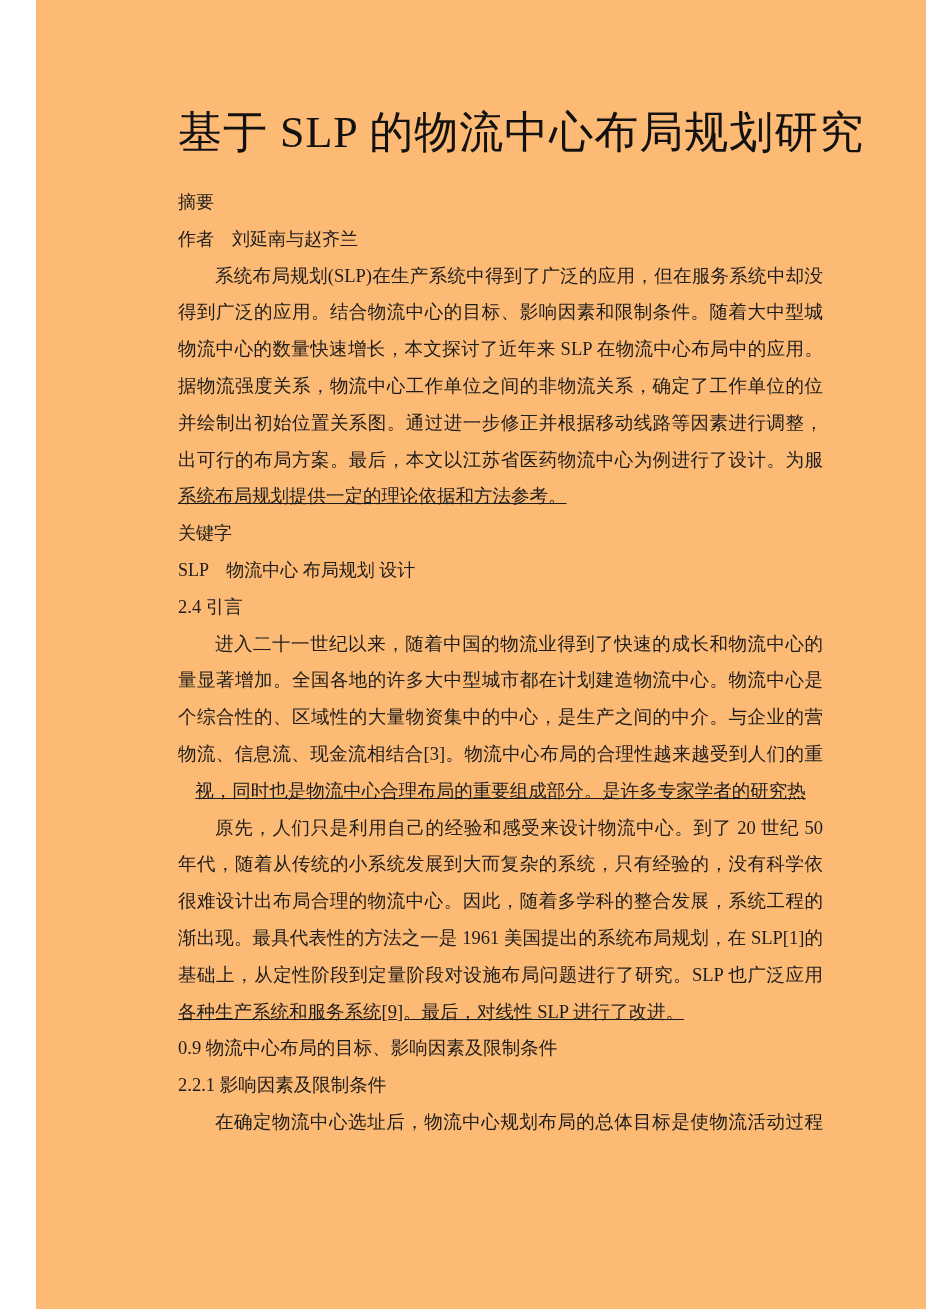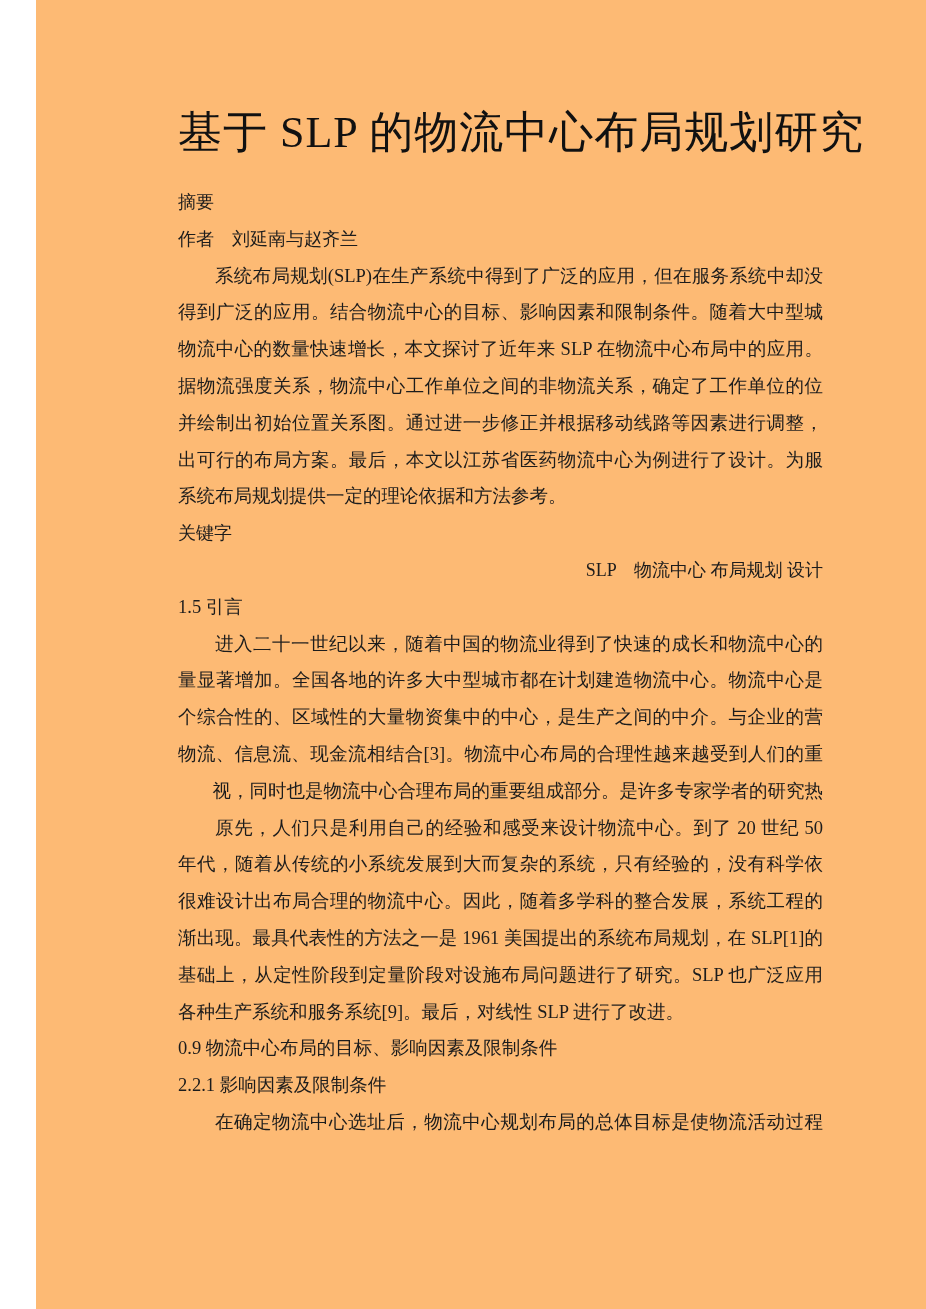--- a/index.html
+++ b/index.html
@@ -30,49 +30,49 @@
   .doc-body { width: 645px; }
   .block, .para-line {
     font-size: 18.5px;
     line-height: 36.8px;
     height: 36.8px;
     overflow: hidden;
     margin: 0;
   }
   .block.meta, .block.label { font-size: 18px; }
   .block.heading { font-size: 18.5px; }
-  .block.keywords { font-size: 18px; text-align: right; }
+  .block.keywords { font-size: 18px; }
   .paragraph { margin: 0; }
   .para-line {
     text-align: justify;
     text-align-last: justify;
   }
   .para-line.first { text-indent: 2em; }
-  .para-line.no-just { text-align: right; text-align-last: left; }
+  .para-line.no-just { text-align: center; text-align-last: left; text-decoration: underline; }
 </style>
 </head>
 <body>
 
 <div class="page" style="background: #fdba74; color: rgb(28, 28, 28); margin-left: 36px;">
   <h1 class="doc-title">基于 SLP 的物流中心布局规划研究</h1>
   <div class="doc-body">
       <div class="block label">摘要</div>
       <div class="block meta">作者　刘延南与赵齐兰</div>
       <div class="paragraph">
         <div class="para-line first">系统布局规划(SLP)在生产系统中得到了广泛的应用，但在服务系统中却没有</div>
         <div class="para-line">得到广泛的应用。结合物流中心的目标、影响因素和限制条件。随着大中型城市</div>
         <div class="para-line">物流中心的数量快速增长，本文探讨了近年来 SLP 在物流中心布局中的应用。根</div>
         <div class="para-line">据物流强度关系，物流中心工作单位之间的非物流关系，确定了工作单位的位置，</div>
         <div class="para-line">并绘制出初始位置关系图。通过进一步修正并根据移动线路等因素进行调整，得</div>
         <div class="para-line">出可行的布局方案。最后，本文以江苏省医药物流中心为例进行了设计。为服务</div>
         <div class="para-line no-just">系统布局规划提供一定的理论依据和方法参考。</div>
       </div>
       <div class="block label">关键字</div>
       <div class="block keywords">SLP　物流中心 布局规划 设计</div>
-      <div class="block heading">1.5 引言</div>
+      <div class="block heading">2.4 引言</div>
       <div class="paragraph">
         <div class="para-line first">进入二十一世纪以来，随着中国的物流业得到了快速的成长和物流中心的数</div>
         <div class="para-line">量显著增加。全国各地的许多大中型城市都在计划建造物流中心。物流中心是一</div>
         <div class="para-line">个综合性的、区域性的大量物资集中的中心，是生产之间的中介。与企业的营销、</div>
         <div class="para-line">物流、信息流、现金流相结合[3]。物流中心布局的合理性越来越受到人们的重</div>
         <div class="para-line no-just">视，同时也是物流中心合理布局的重要组成部分。是许多专家学者的研究热点。</div>
       </div>
       <div class="paragraph">
         <div class="para-line first">原先，人们只是利用自己的经验和感受来设计物流中心。到了 20 世纪 50</div>
         <div class="para-line">年代，随着从传统的小系统发展到大而复杂的系统，只有经验的，没有科学依据，</div>

